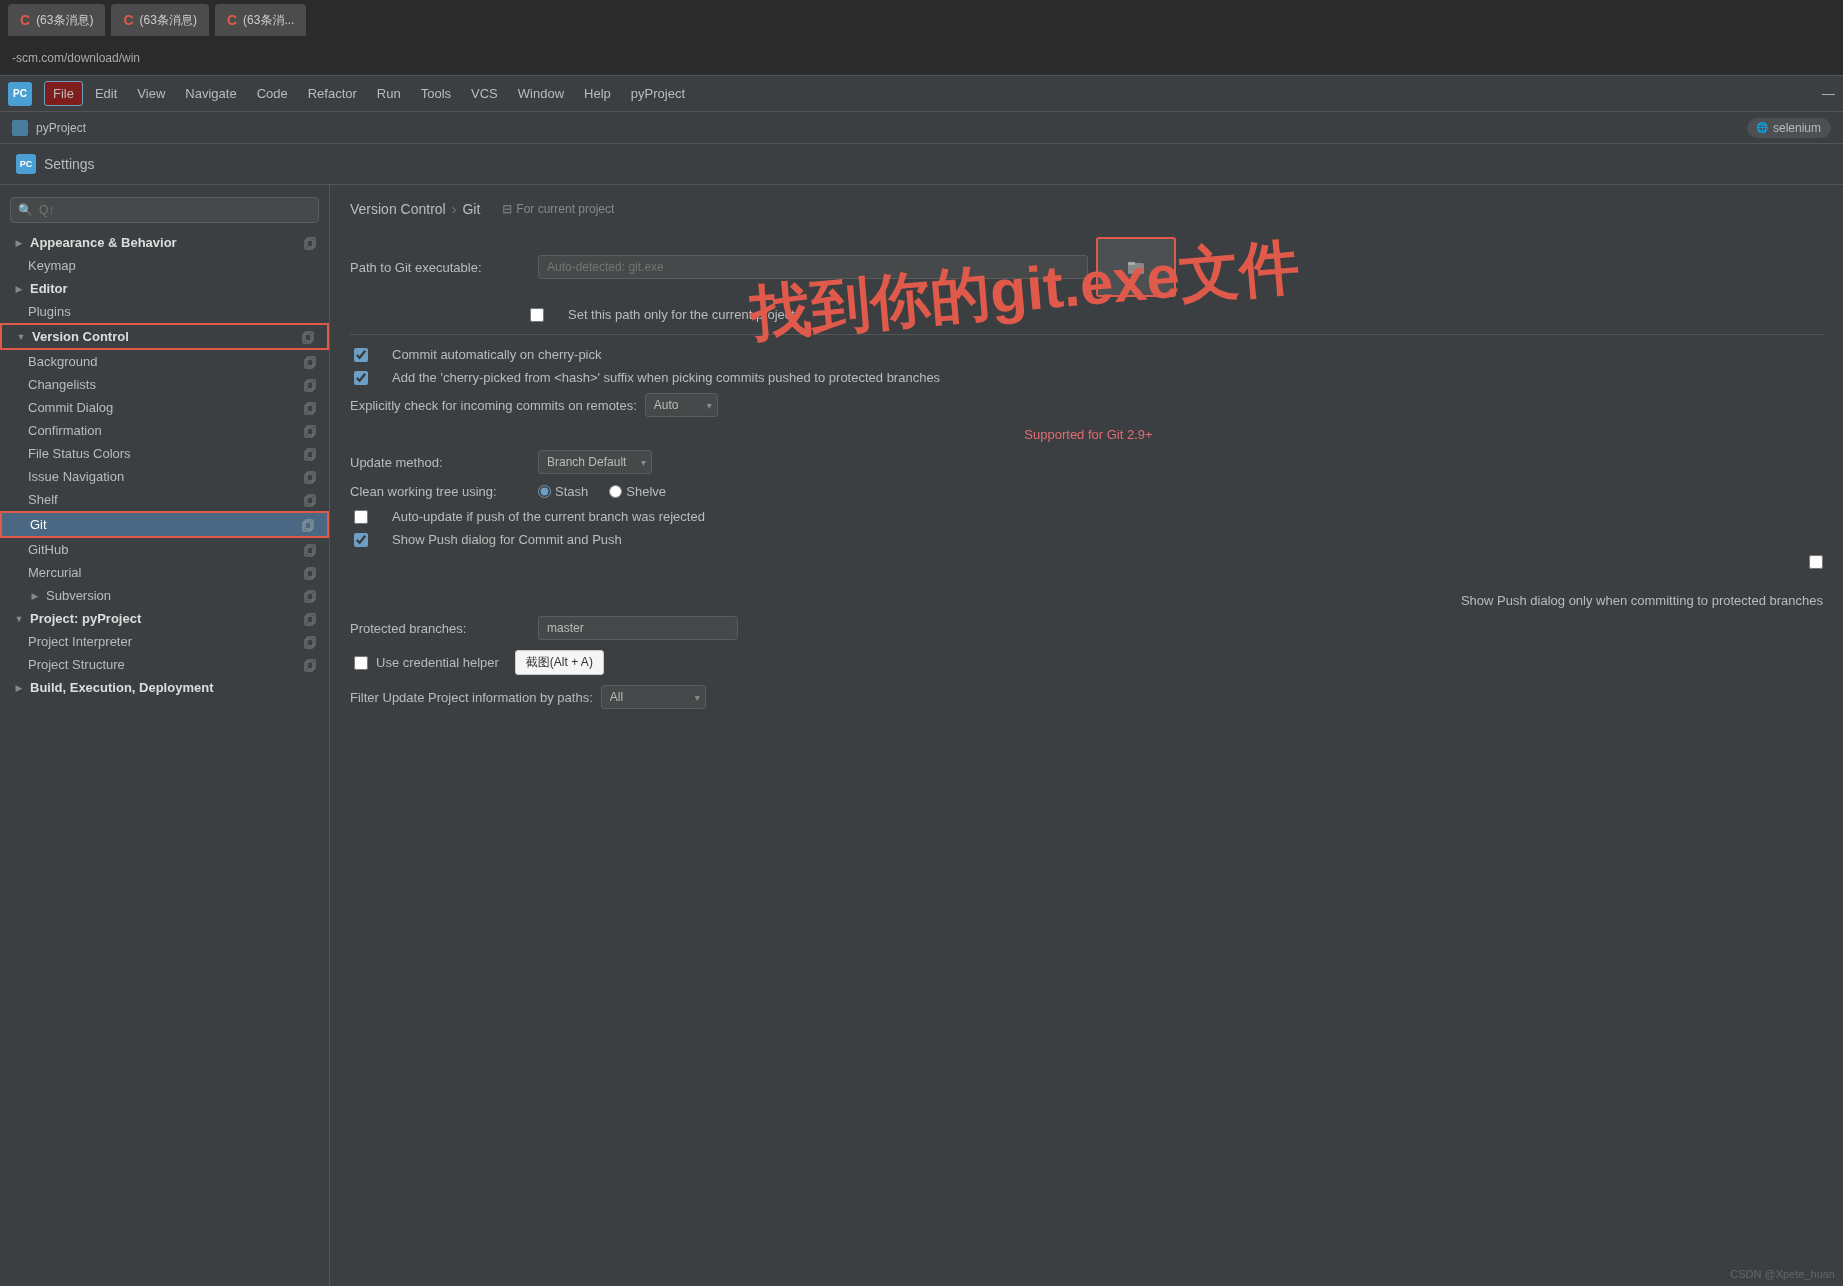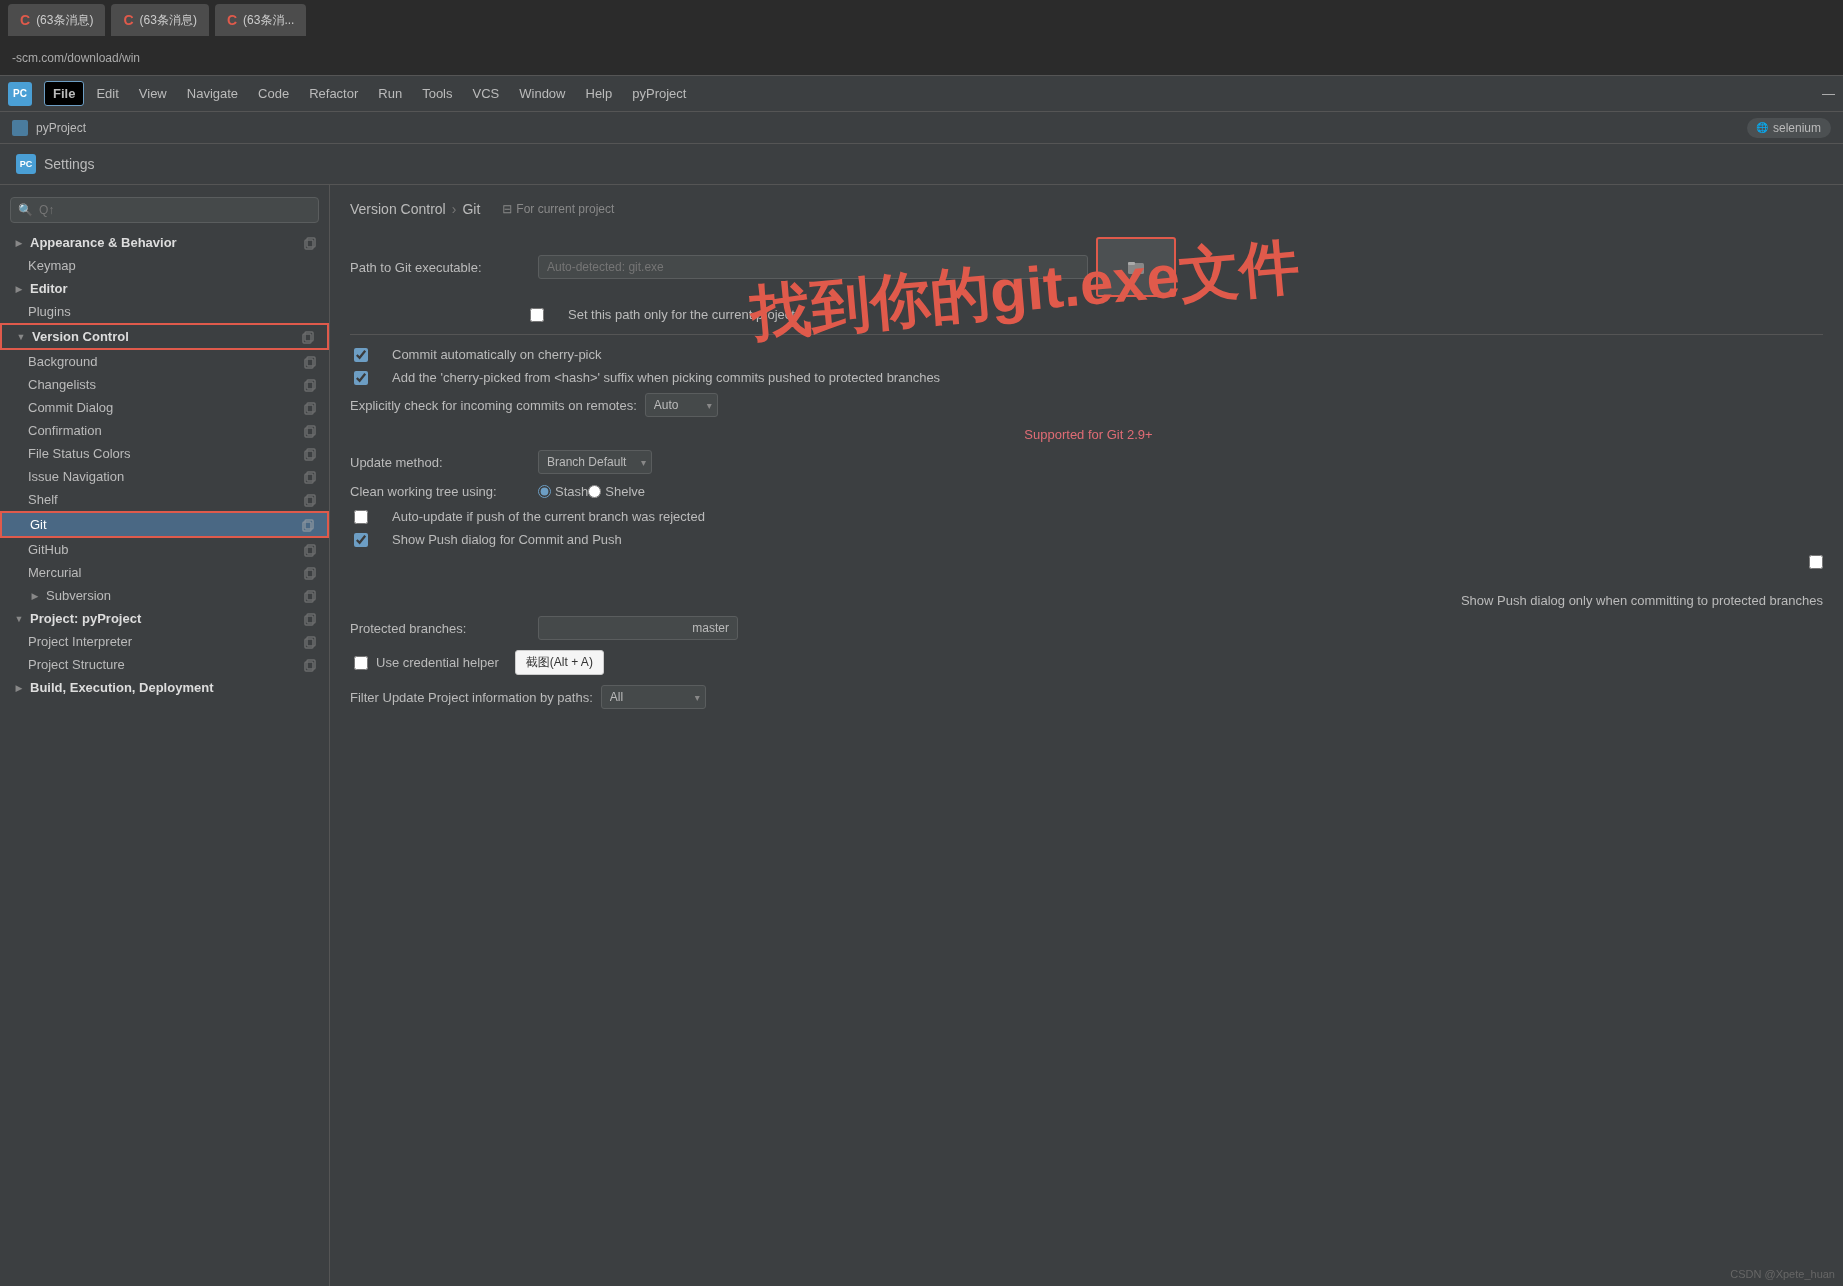--- a/index.html
+++ b/index.html
@@ -76,23 +76,22 @@
       margin-right: 8px;
     }
     .menu-item {
       padding: 4px 8px;
       color: #bbbbbb;
       cursor: pointer;
       border-radius: 3px;
       font-size: 13px;
     }
     .menu-item.active {
-      background: #000000;
+      background: #7f1d1d;
       border: 1px solid #6d9ec4;
-      font-weight: bold;
     }
     .menu-spacer { flex: 1; }
     .menu-right {
       color: #bbbbbb;
       font-size: 13px;
       display: flex;
       align-items: center;
       gap: 16px;
     }
     .project-bar {
@@ -328,21 +327,21 @@
 
     .supported-text {
       color: #e06c75;
       font-size: 13px;
       margin: 8px 0;
     }
 
     .radio-group {
       display: flex;
       align-items: center;
-      gap: 0;
+      gap: 21px;
     }
     .radio-item {
       display: flex;
       align-items: center;
       gap: 4px;
     }
     .radio-item input[type=radio] {
       accent-color: #6d9ec4;
     }
 
@@ -354,21 +353,20 @@
 
     .protected-input {
       background: #45494a;
       border: 1px solid #5a5d5e;
       border-radius: 3px;
       padding: 4px 8px;
       color: #bbbbbb;
       font-size: 12px;
       width: 200px;
       outline: none;
-      text-align: right;
     }
 
     
     .chinese-overlay {
       position: absolute;
       color: #e05a4b;
       font-size: 56px;
       font-weight: bold;
       pointer-events: none;
       z-index: 100;

